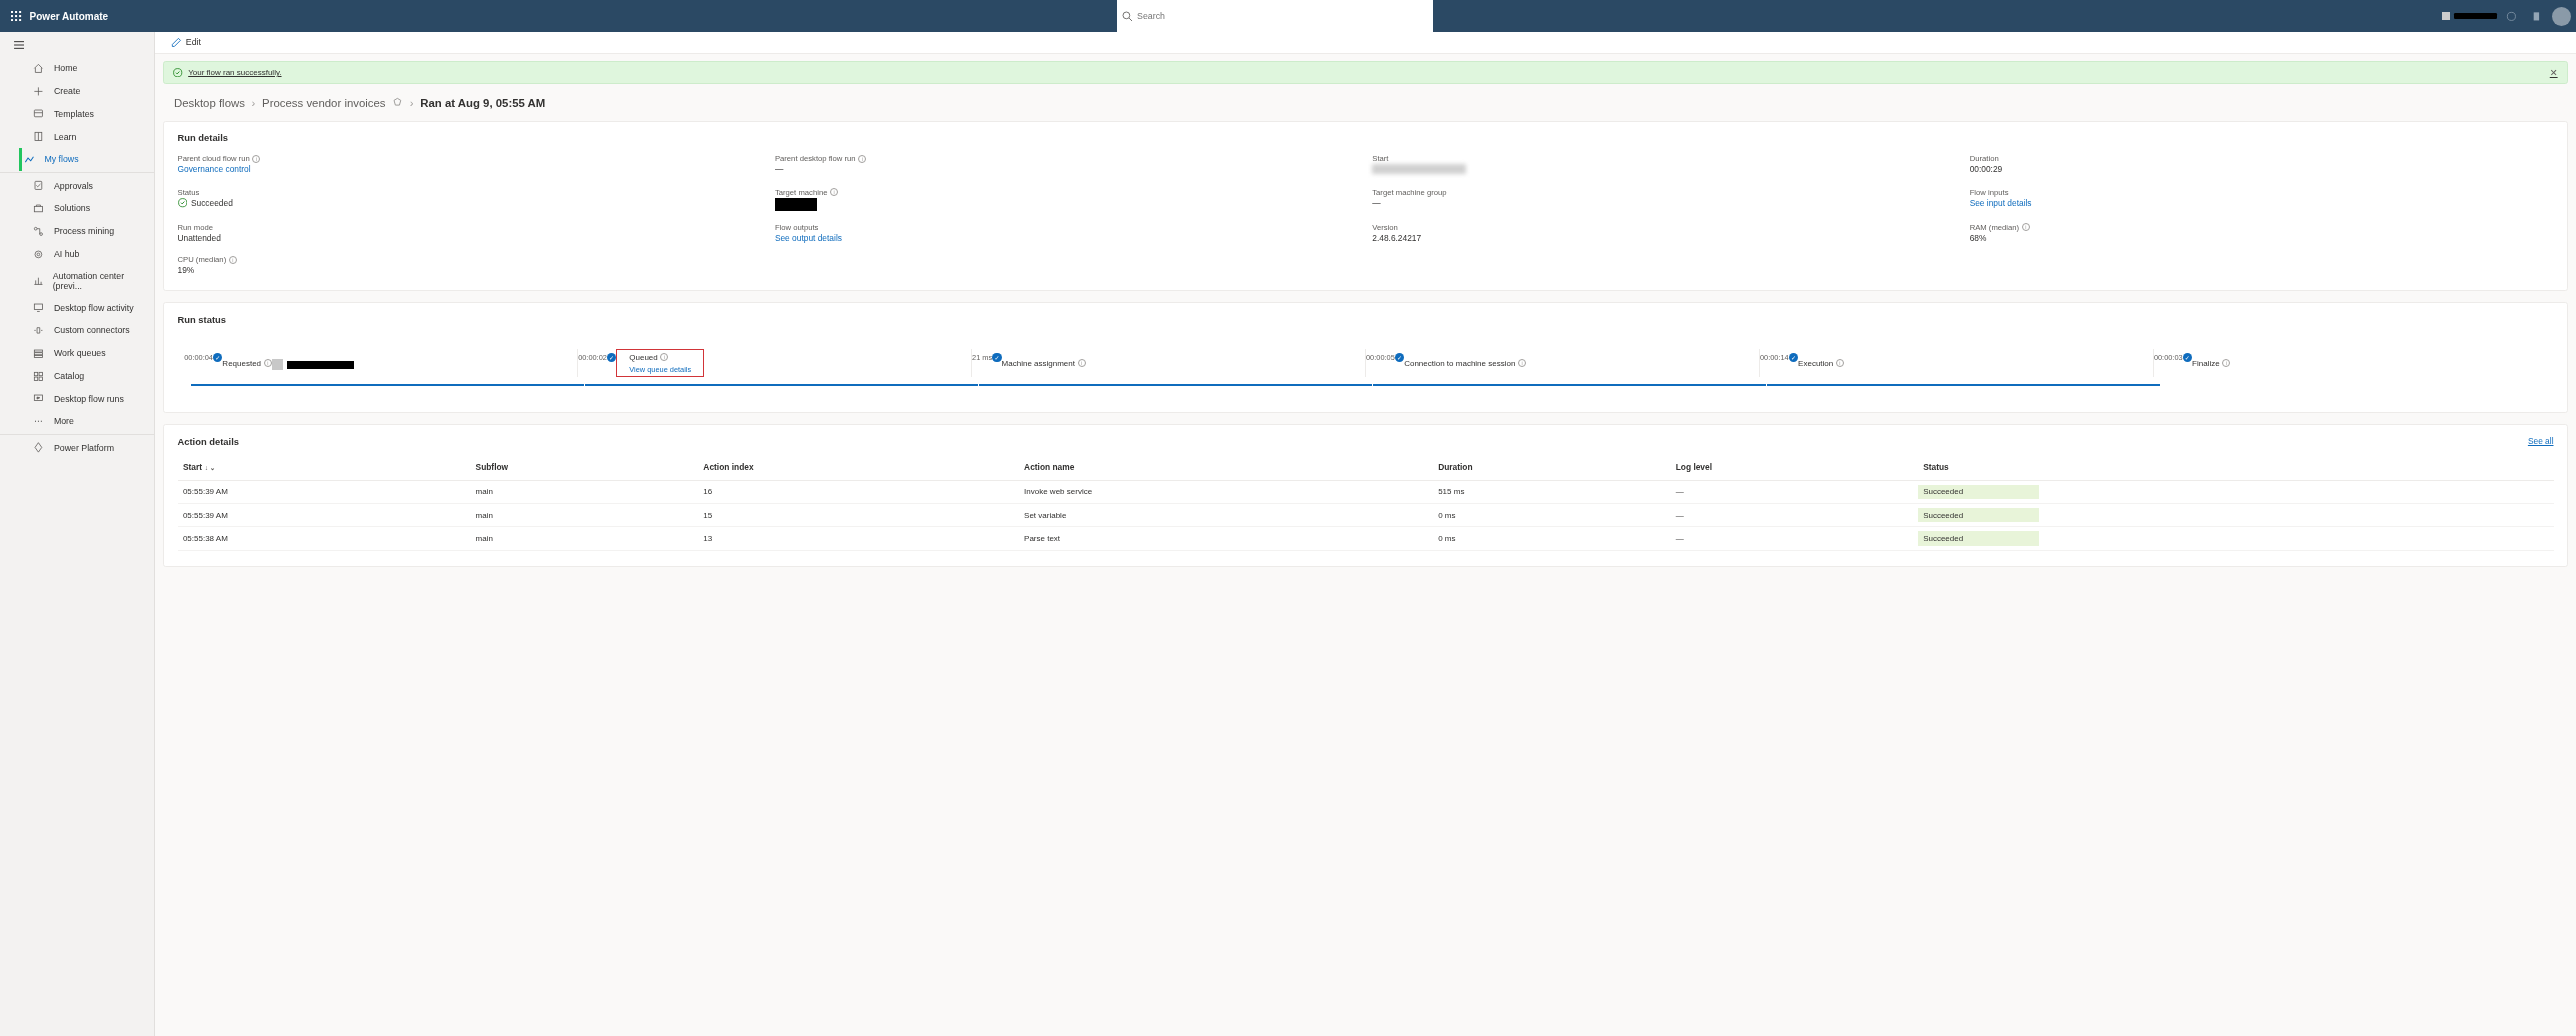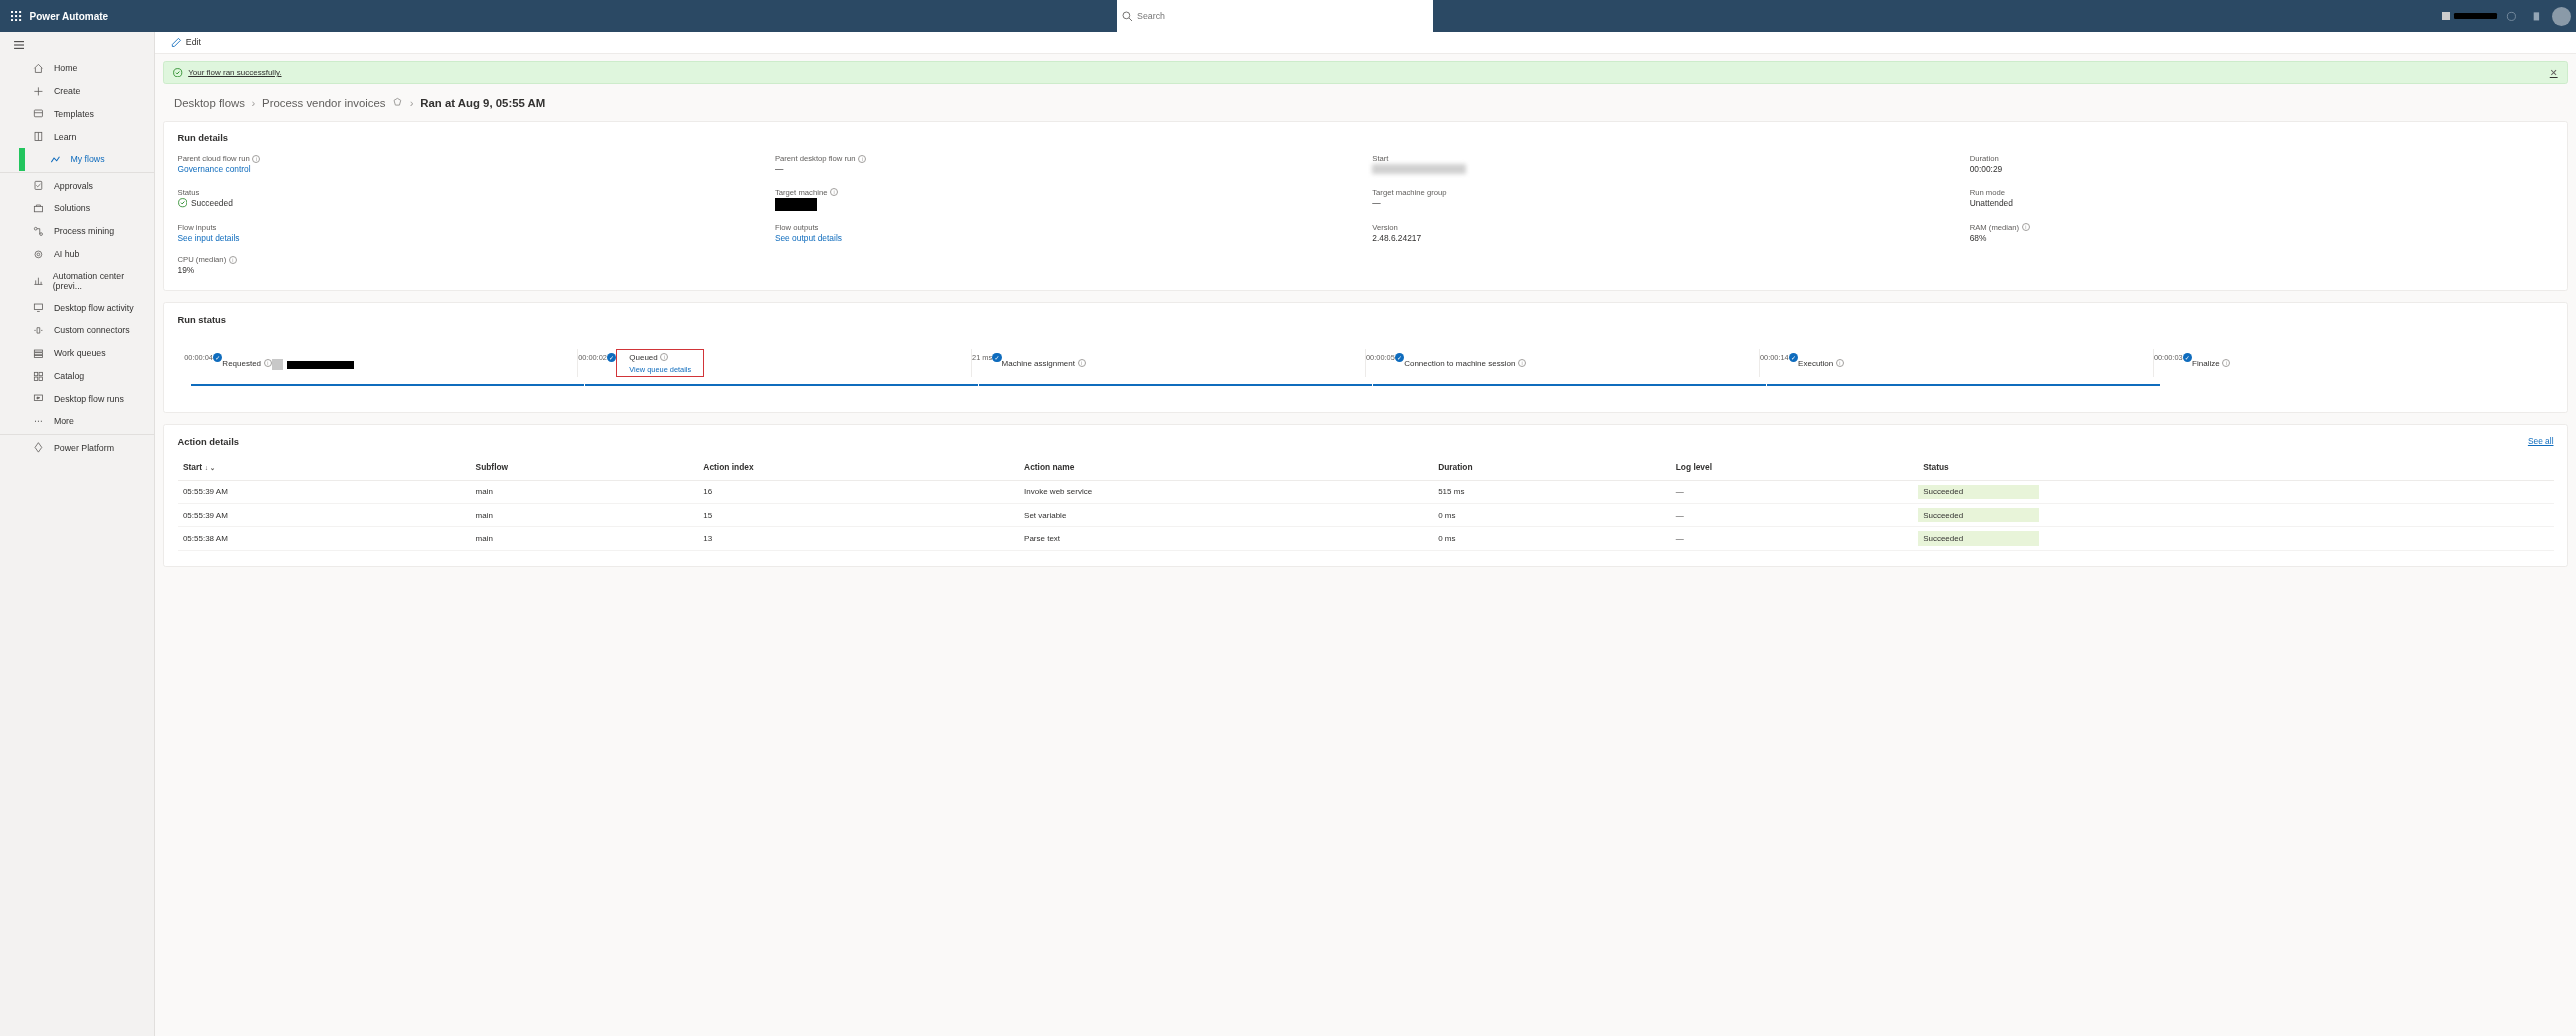--- a/index.html
+++ b/index.html
@@ -15,21 +15,21 @@
 .search-box input { border: none; outline: none; flex: 1; font-size: 8.8px; }
 .top-right { display: flex; align-items: center; gap: 4px; }
 .env-pill { background: #000; color: #fff; padding: 2.7px 21.5px; font-size: 8px; border-radius: 1.3px; }
 .top-icon { width: 21.5px; height: 21.5px; display:flex; align-items:center; justify-content:center; opacity:0.7; }
 .avatar { width: 19px; height: 19px; border-radius: 50%; background: #8a9aa8; }
 
 .layout { display: flex; height: calc(100vh - 32px); }
 .sidebar { width: 155px; background: #f3f2f1; border-right: 0.7px solid #e1dfdd; padding: 4px 0; overflow-y:auto; }
 .sb-toggle { padding: 5.4px 13.5px; cursor:pointer; }
 .sb-item { display: flex; align-items: center; padding: 5.4px 13.5px; cursor: pointer; font-size: 8.8px; color: #323130; gap: 9.4px; margin-left: 19px; }
-.sb-item.selected { color: #0f6cbd; border-left: 6px solid #22c55e; padding-left: 24px; }
+.sb-item.selected { color: #0f6cbd; border-left: 3px solid #22c55e; padding-left: 1px; }
 .sb-icon { width: 12px; height: 12px; display:inline-flex; align-items:center; justify-content:center; }
 .sb-sep { border-top: 0.7px solid #e1dfdd; margin: 1.3px 0; }
 
 .main { flex: 1; background: #faf9f8; overflow-y: auto; }
 .cmdbar { height: 22px; background: #fff; display: flex; align-items: center; padding: 0 16px; border-bottom: 0.7px solid #edebe9; }
 .cmd-btn { display: flex; align-items: center; gap: 4px; color: #323130; cursor: pointer; font-size: 8.8px; }
 .cmd-btn svg { width:10.8px; height:10.8px; stroke:#0f6cbd; fill:none; }
 
 .banner { margin: 6.7px 8px; background: #dff6dd; border: 0.7px solid #cdeccb; border-radius: 2.7px; padding: 5.4px 9.4px; display: flex; align-items: center; font-size: 8px; color: #323130; text-decoration: underline; }
 .banner svg { width:9.4px; height:9.4px; margin-right:5.4px; }
@@ -354,30 +354,30 @@
               <span class="info-ic">i</span>
             </div><div class="detail-value black">&nbsp;</div></div>
         <div>
             <div class="detail-label">
               <span>Target machine group</span>
             </div>
             <div class="detail-value">—</div>
           </div>
         <div>
             <div class="detail-label">
+              <span>Flow inputs</span>
+            </div>
+            <div class="detail-value link">See input details</div>
+          </div>
+
+        <div>
+            <div class="detail-label">
               <span>Run mode</span>
             </div>
             <div class="detail-value">Unattended</div>
-          </div>
-
-        <div>
-            <div class="detail-label">
-              <span>Flow inputs</span>
-            </div>
-            <div class="detail-value link">See input details</div>
           </div>
         <div>
             <div class="detail-label">
               <span>Flow outputs</span>
             </div>
             <div class="detail-value link">See output details</div>
           </div>
         <div>
             <div class="detail-label">
               <span>Version</span>

